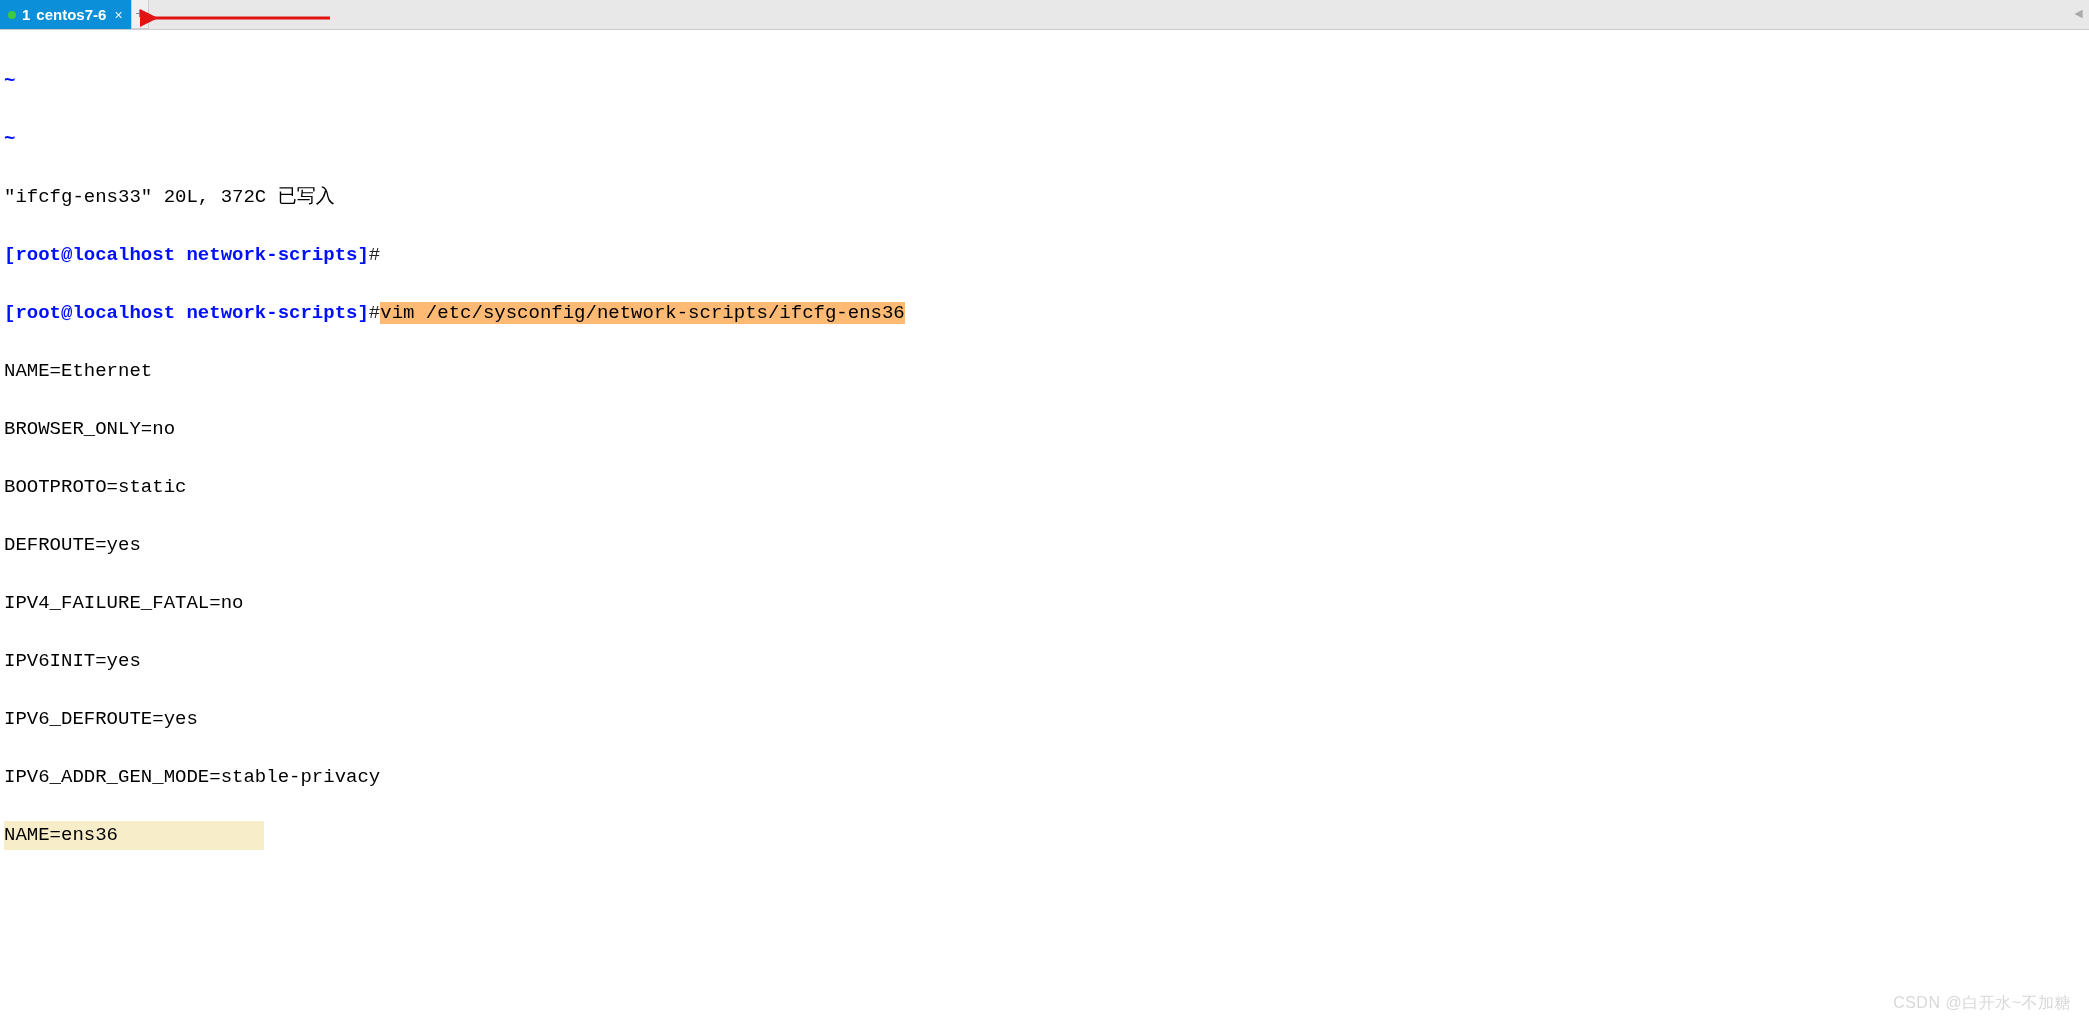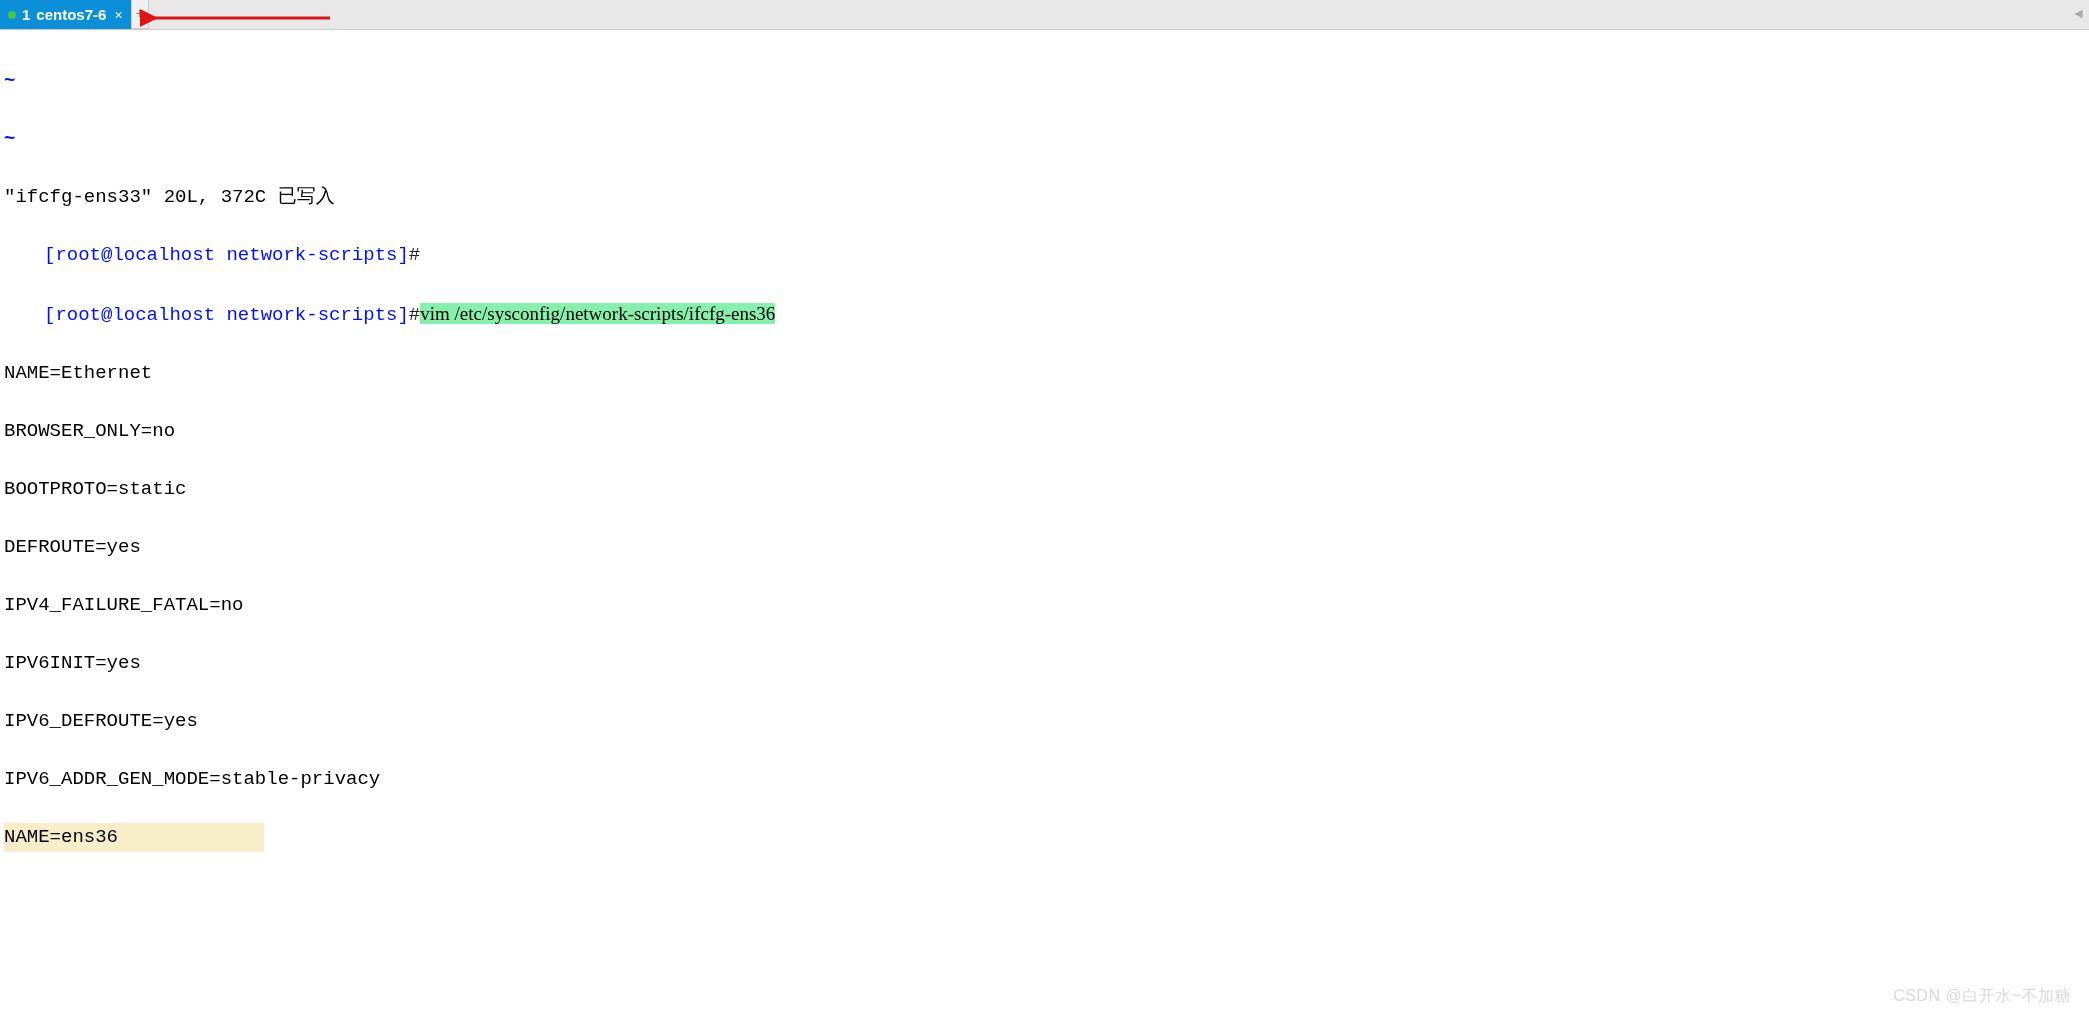--- a/index.html
+++ b/index.html
@@ -67,29 +67,29 @@
       top: 6px;
       color: #aaa;
       font-size: 14px;
     }
     .terminal {
       padding: 8px 4px;
       line-height: 29px;
       white-space: pre;
     }
     .tilde { color: #0010ff; font-weight: bold; }
-    .prompt { color: #0010ff; font-weight: normal; margin-left: 40px; }
+    .prompt { color: #0010ff; font-weight: bold; }
     .hash { color: #222; }
-    .cmd-hl { background: #86efac; font-family: Liberation Serif, serif; }
+    .cmd-hl { background: #fdba74; }
     .line { display: block; }
     .hl-inline { background: #f8edc9; display: inline-block; }
     .watermark {
       position: absolute;
       right: 18px;
-      bottom: 11px;
+      bottom: 4px;
       color: #d8d8d8;
       font-family: "Microsoft YaHei", Arial, sans-serif;
       font-size: 16px;
       letter-spacing: 0.5px;
     }
   </style>
 </head>
 <body>
 
 <div class="tab-bar">

